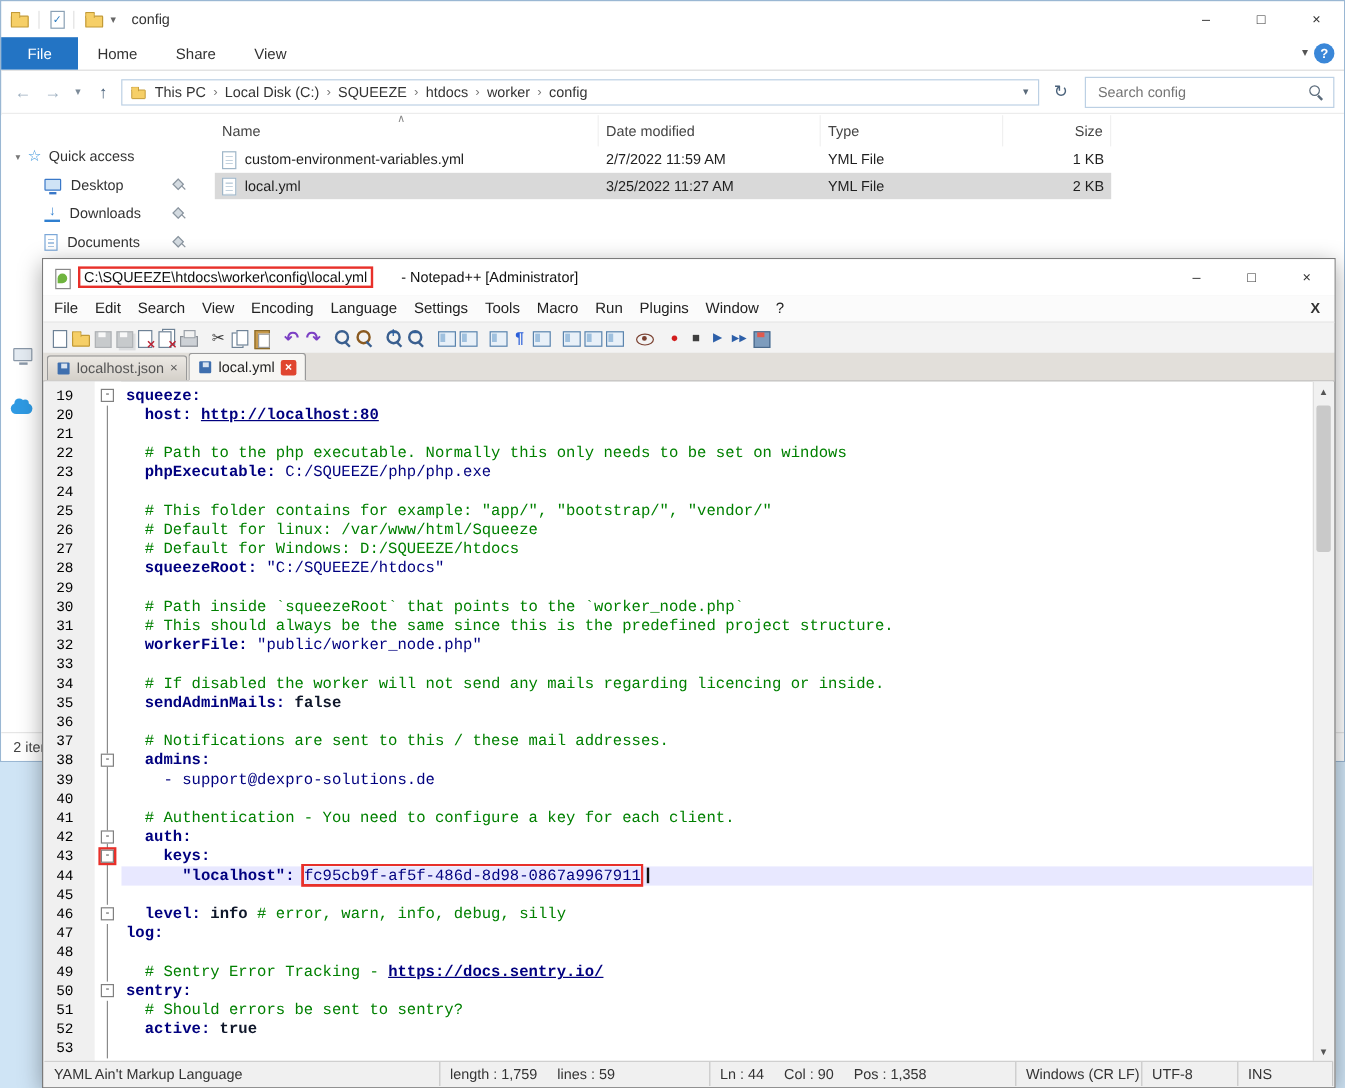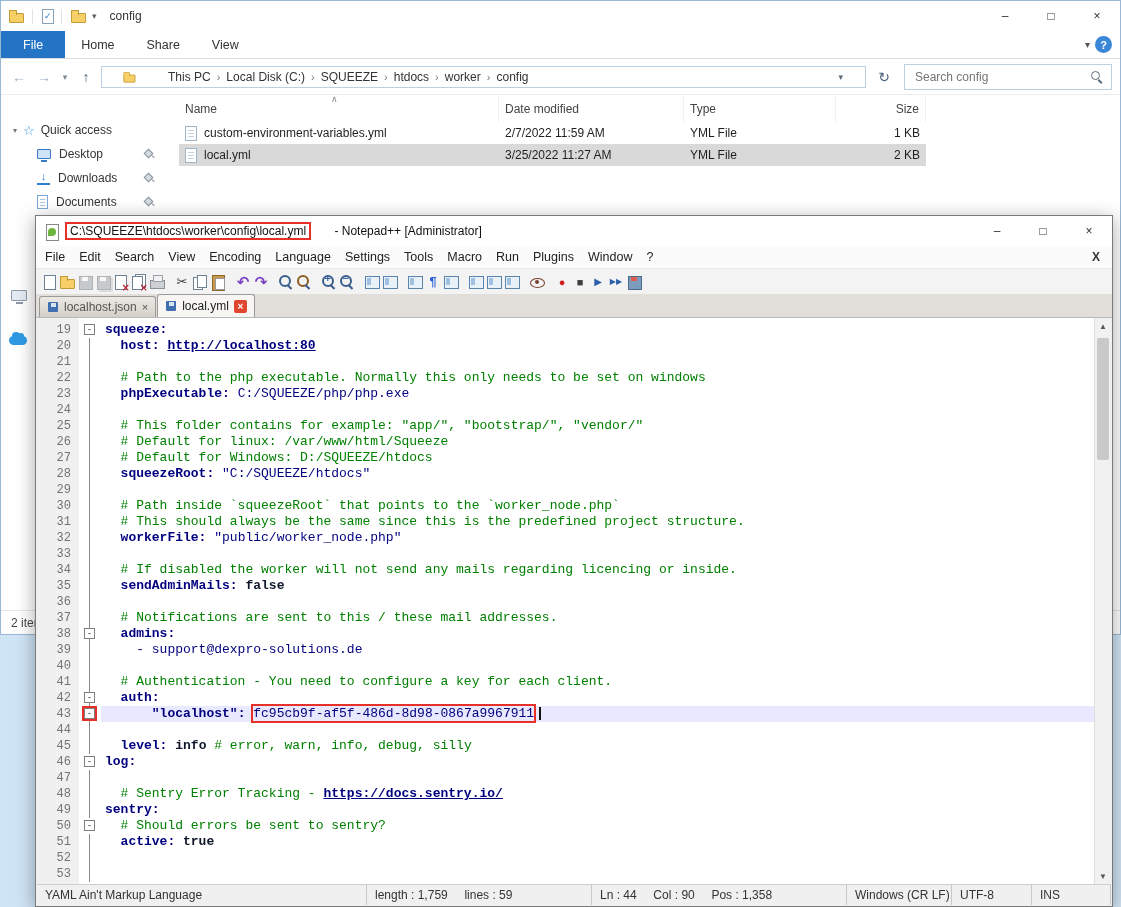--- a/index.html
+++ b/index.html
@@ -27,21 +27,21 @@
   .helpic{position:absolute;right:8px;top:5px;width:17px;height:17px;border-radius:50%;
     background:#3a87d8;color:#fff;font-weight:bold;font-size:11px;display:flex;
     align-items:center;justify-content:center;}
 
   .ex-nav{height:36px;display:flex;align-items:center;padding:0 8px;gap:5px;
     border-bottom:1px solid #ececec;}
   .navbtn{width:20px;text-align:center;color:#9fb1c1;font-size:14px;}
   .navbtn.small{font-size:9px;color:#7d8b99;width:12px;}
   .navbtn.up{color:#49617a;}
   .addr{flex:1;height:22px;border:1px solid #bcd0e4;display:flex;align-items:center;
-    background:#fff;padding:0 18px;font-size:12px;color:#333;gap:25px;}
+    background:#fff;padding:0 4px;font-size:12px;color:#333;}
   .crumb{padding:2px 5px;white-space:nowrap;}
   .csep{color:#777;padding:0 1px;font-size:11px;}
   .addr-caret{margin-left:auto;color:#5a6a7a;font-size:9px;padding:0 4px;}
   .refr{width:26px;text-align:center;color:#49617a;font-size:14px;}
   .search{width:208px;height:26px;border:1px solid #bcd0e4;display:flex;align-items:center;
     padding:0 8px;margin-left:2px;}
   .search input{border:none;outline:none;flex:1;font-size:12px;color:#333;font-family:inherit;background:transparent;}
 
   .ex-body{position:absolute;top:95px;bottom:24px;left:0;right:0;display:flex;background:#fff;}
   .ex-side{width:170px;position:relative;padding-top:22px;font-size:12px;color:#333;flex:none;}
@@ -109,22 +109,22 @@
     border-radius:3px 3px 0 0;font-size:12px;color:#555;}
   .np-tab.active{background:#f7f6f3;height:23px;color:#222;}
   .tabic{width:12px;height:12px;position:relative;flex:none;}
   .tabic::before{content:"";position:absolute;inset:1px;background:#3f6fae;border-radius:1px;}
   .tabic::after{content:"";position:absolute;left:4px;top:2px;width:5px;height:4px;background:#d9e4f1;}
   .tclose{font-size:11px;color:#555;line-height:11px;}
   .tclose.red{background:#e0452f;color:#fff;width:13px;height:13px;text-align:center;line-height:13px;
     border-radius:2px;font-weight:bold;font-size:10px;}
 
   .np-editor{position:absolute;left:1px;right:1px;top:102px;bottom:22px;background:#fff;display:flex;}
-  .np-gutter{width:42px;background:#f0f0f0;color:#737373;font:12px/16px "Liberation Mono","DejaVu Sans Mono",monospace;
-    text-align:right;padding:4px 8px 0 0;flex:none;}
+  .np-gutter{width:42px;background:#f0f0f0;color:#000000;font:12px/16px "Liberation Mono","DejaVu Sans Mono",monospace;
+    text-align:center;padding:4px 8px 0 0;flex:none;}
   .ln{height:16px;}
   .np-fold{width:22px;position:relative;background:#fff;flex:none;}
   .fold{position:absolute;left:5px;width:11px;height:11px;border:1px solid #808080;background:#fff;
     color:#333;font:9px/9px "DejaVu Sans Mono",monospace;text-align:center;z-index:2;}
   .fold.red{box-shadow:0 0 0 2px #e8302a;}
   .fline{position:absolute;left:10px;width:1px;background:#8a8a8a;z-index:1;}
   .np-code{flex:1;font:13px/16px "Liberation Mono","DejaVu Sans Mono",monospace;color:#00007f;
     padding-top:4px;overflow:hidden;}
   .cl{height:16px;white-space:pre;padding-left:4px;}
   .cur{background:#e8e8ff;}
@@ -465,20 +465,21 @@
         <div class="cl"></div>
         <div class="cl"><span class="tk-com">  # If disabled the worker will not send any mails regarding licencing or inside.</span></div>
         <div class="cl"><span class="tk-pl">  </span><span class="tk-key">sendAdminMails:</span><span class="tk-kw"> false</span></div>
         <div class="cl"></div>
         <div class="cl"><span class="tk-com">  # Notifications are sent to this / these mail addresses.</span></div>
         <div class="cl"><span class="tk-pl">  </span><span class="tk-key">admins:</span></div>
         <div class="cl"><span class="tk-val">    - support@dexpro-solutions.de</span></div>
         <div class="cl"></div>
         <div class="cl"><span class="tk-com">  # Authentication - You need to configure a key for each client.</span></div>
         <div class="cl"><span class="tk-pl">  </span><span class="tk-key">auth:</span></div>
+        <div class="cl"><span class="tk-pl">    </span><span class="tk-key">keys:</span></div>
         <div class="cl cur"><span class="tk-pl">      </span><span class="tk-key">"localhost":</span><span class="tk-pl"> </span><span class="tk-val redbox">fc95cb9f-af5f-486d-8d98-0867a9967911</span><span class="caret"></span></div>
         <div class="cl"></div>
         <div class="cl"><span class="tk-pl">  </span><span class="tk-key">level:</span><span class="tk-kw"> info </span><span class="tk-com"># error, warn, info, debug, silly</span></div>
         <div class="cl"><span class="tk-key">log:</span></div>
         <div class="cl"></div>
         <div class="cl"><span class="tk-com">  # Sentry Error Tracking - </span><span class="tk-url">https://docs.sentry.io/</span></div>
         <div class="cl"><span class="tk-key">sentry:</span></div>
         <div class="cl"><span class="tk-com">  # Should errors be sent to sentry?</span></div>
         <div class="cl"><span class="tk-pl">  </span><span class="tk-key">active:</span><span class="tk-kw"> true</span></div>
         <div class="cl"></div>

